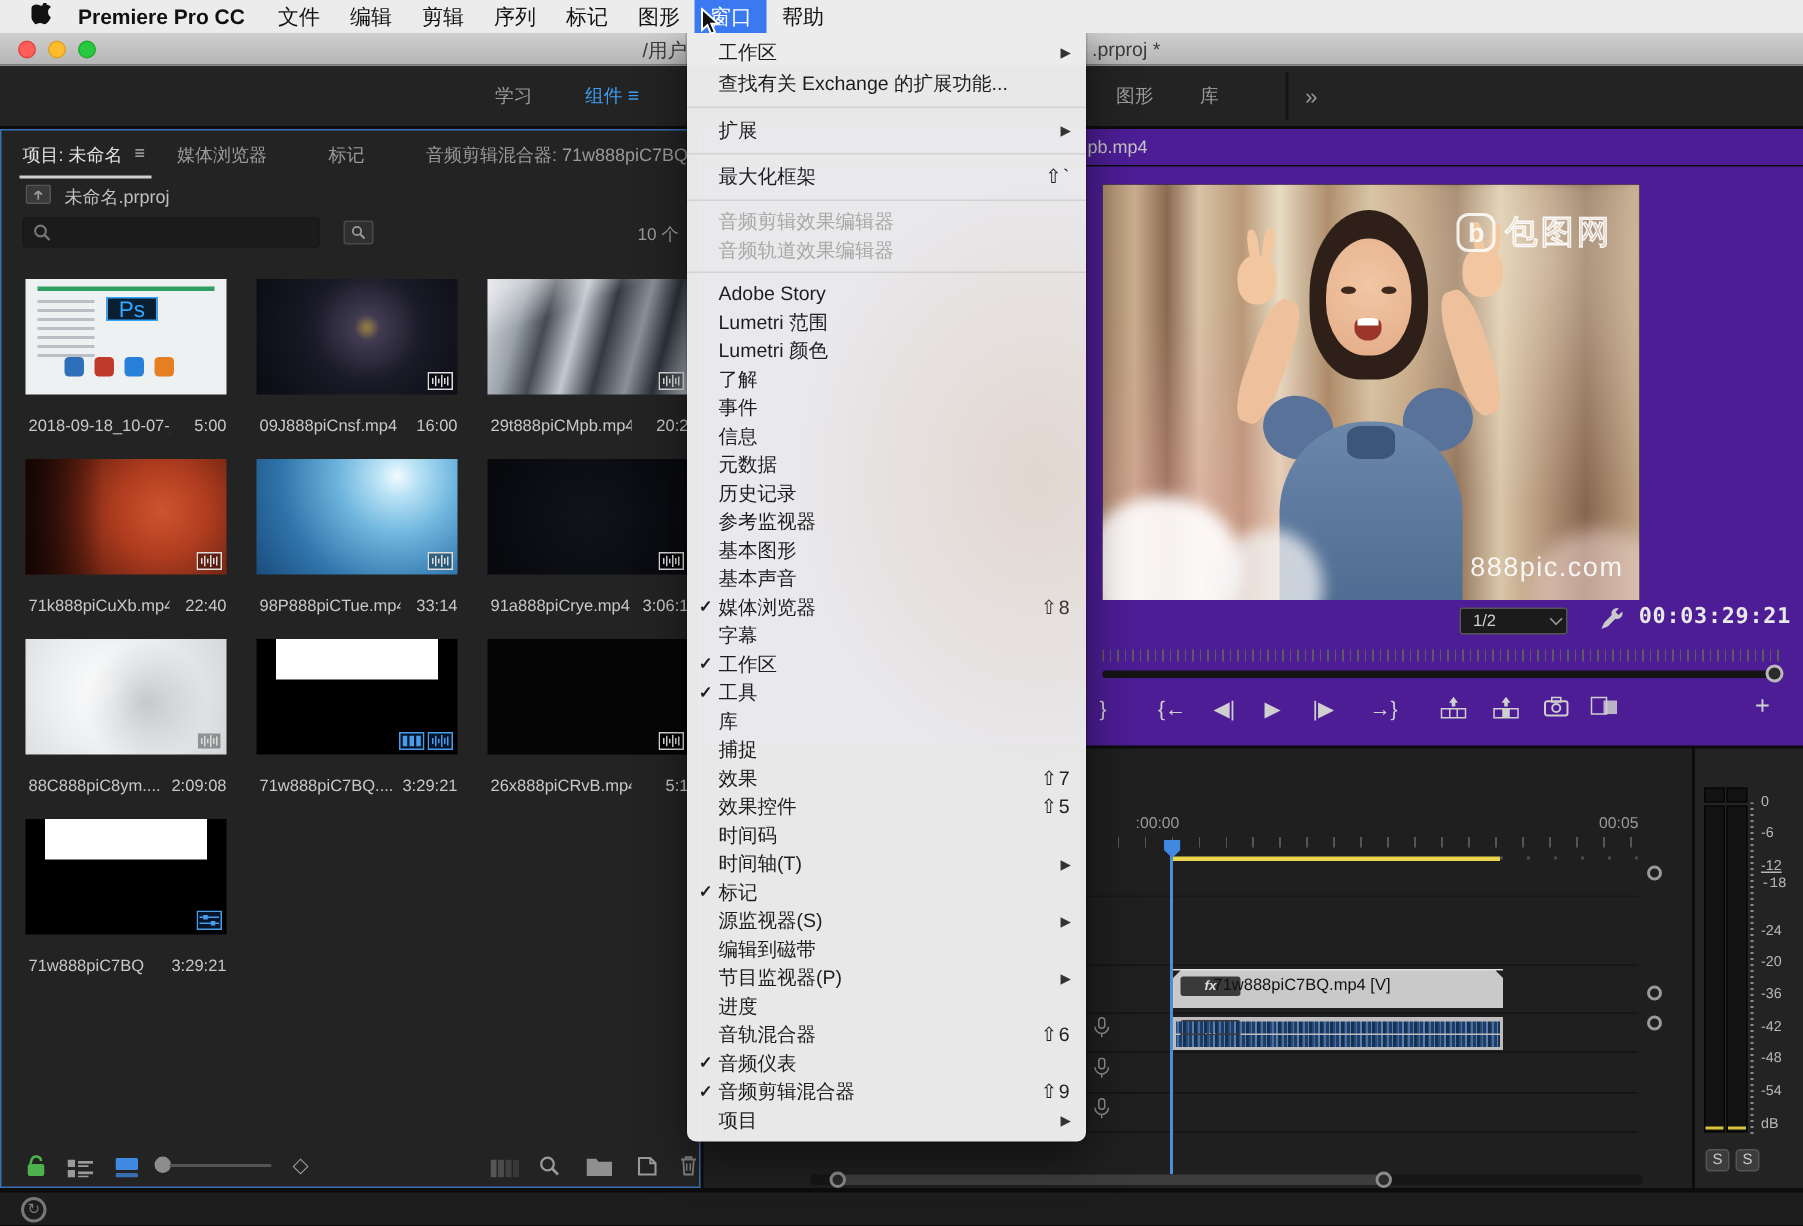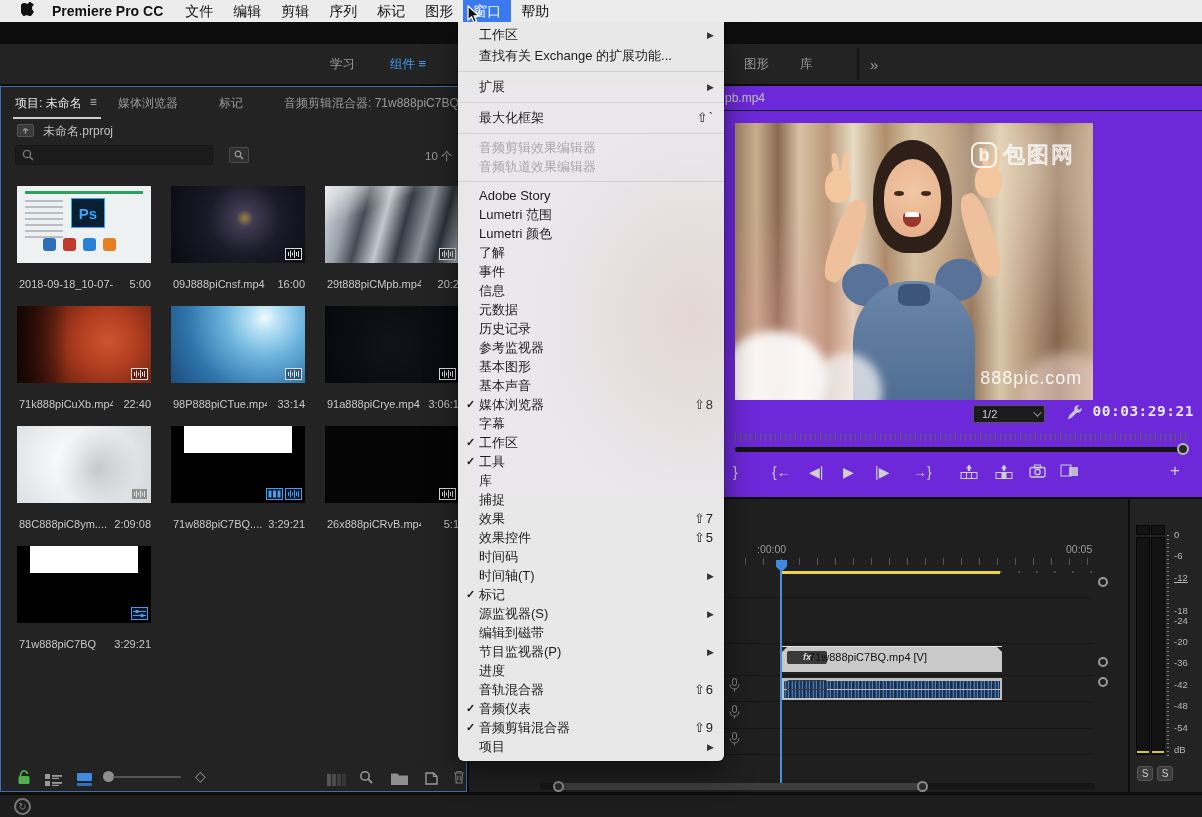--- a/index.html
+++ b/index.html
@@ -19,21 +19,21 @@
   .tl.g{left:52px;background:#28c840;border:1px solid #1dad2b}
   .title-frag{position:absolute;top:3px;font-size:13px;color:#3b3b3b;white-space:nowrap}
   
   .wsbar{position:absolute;left:0;top:44px;width:1202px;height:40px;background:#232323;z-index:4}
   .ws-tab{position:absolute;top:12px;font-size:12.5px;color:#9a9a9a;white-space:nowrap}
   .ws-tab.on{color:#3e9df0}
   .ws-menu{color:#3e9df0;font-size:13px}
   .ws-div{position:absolute;top:4px;width:2px;height:32px;background:#141414}
   
   .project-panel{position:absolute;left:0;top:86px;width:467px;height:706px;background:#232323;border:1px solid #3a6fb5;overflow:hidden;z-index:10}
-  .monitor-panel{position:absolute;left:469px;top:86px;width:733px;height:411px;background:#6d28d9;z-index:5;overflow:hidden}
+  .monitor-panel{position:absolute;left:469px;top:86px;width:733px;height:411px;background:#4c1d95;z-index:5;overflow:hidden}
   .timeline-panel{position:absolute;left:469px;top:499px;width:659px;height:293px;background:#1f1f1f;z-index:5;overflow:hidden}
   .meter-panel{position:absolute;left:1130px;top:499px;width:72px;height:293px;background:#232323;z-index:5;overflow:hidden}
   .statusbar{position:absolute;left:0;top:794px;width:1202px;height:23px;background:#1d1d1d;border-top:1px solid #0a0a0a;z-index:6}
   
   .ptab{position:absolute;top:8px;font-size:12px;color:#9a9a9a;white-space:nowrap;display:flex;gap:8px}
   .ptab.on{color:#e2e2e2}
   .ptab.on::after{content:"";position:absolute;left:-2px;right:-4px;bottom:-7px;height:2px;background:#cfcfcf}
   .ptab .pm{color:#bbb}
   .crumb-ic{position:absolute;left:16px;top:36px}
   .crumb-tx{position:absolute;left:42px;top:36px;font-size:12px;color:#c0c0c0}
@@ -41,21 +41,21 @@
   .srch-btn{position:absolute;left:228px;top:60px;width:20px;height:16px;background:#2f2f2f;border:1px solid #4a4a4a;border-radius:2px;display:flex;align-items:center;justify-content:center}
   .count-tx{position:absolute;left:424px;top:62px;font-size:11.5px;color:#9a9a9a;white-space:nowrap}
   .th{position:absolute;width:134px;height:77px;background:#000;overflow:hidden}
   .clip-label{position:absolute;width:134px;height:14px;font-size:11px;color:#c8c8c8}
   .cname{position:absolute;left:2px;top:0;max-width:94px;overflow:hidden;white-space:nowrap;display:inline-block}
   .cdur{position:absolute;right:0;top:0;white-space:nowrap}
   .badges{position:absolute;right:3px;bottom:3px;display:flex;gap:2px}
   .th-screenshot{background:#eef1f2}
   .ss-top{position:absolute;left:8px;top:5px;right:8px;height:3px;background:#2e9e63}
   .ss-lines{position:absolute;left:8px;top:14px;width:38px;height:40px;background:repeating-linear-gradient(#b9bfc4 0 2px,transparent 2px 6px)}
-  .ss-ps{position:absolute;left:54px;top:12px;width:34px;height:30px;background:#0b1f33;color:#31a8ff;font-weight:bold;font-size:15px;display:flex;align-items:center;justify-content:center;border:1px solid #31a8ff}
+  .ss-ps{position:absolute;left:54px;top:12px;width:34px;height:16px;background:#0b1f33;color:#31a8ff;font-weight:normal;font-size:15px;display:flex;align-items:center;justify-content:center;border:1px solid #31a8ff}
   .ss-ic{position:absolute;top:52px;width:13px;height:13px;border-radius:3px}
   .th-night{background:radial-gradient(circle at 55% 42%,#8a7547 0 2%,rgba(90,80,120,.55) 10%,#1a1a28 42%,#0a0a12 100%)}
   .th-business{background:linear-gradient(105deg,#d8dbe0 0%,#9aa2ab 18%,#454b54 30%,#c2c8cf 44%,#343a43 58%,#8a9199 72%,#2b313a 84%,#b9bfc7 100%)}
   .th-business::after{content:"";position:absolute;inset:0;background:linear-gradient(160deg,rgba(255,255,255,.45) 8%,transparent 32%)}
   .th-red{background:linear-gradient(90deg,#140604 0%,rgba(20,6,4,0) 38%),radial-gradient(circle at 68% 45%,#cf5430 0%,#b03d1f 30%,#6e2312 62%,#2a0c06 100%)}
   .th-ocean{background:radial-gradient(circle at 70% 15%,#f2fbff 0%,#b8e2f5 12%,#6cb4dd 35%,#2f74aa 68%,#1b4c7e 100%)}
   .th-dark{background:radial-gradient(circle at 50% 50%,#10131a 0%,#07080c 100%)}
   .th-white{background:radial-gradient(circle at 60% 55%,rgba(160,165,170,.55),transparent 45%),radial-gradient(circle at 42% 45%,#ffffff 0%,#eceef0 45%,#d3d6d9 100%)}
   .th-black{background:#050505}
   
@@ -164,20 +164,27 @@
       <span class="mb-item">序列</span>
       <span class="mb-item">标记</span>
       <span class="mb-item">图形</span>
       <span class="mb-item active">窗口</span>
       <span class="mb-item">帮助</span>
     </div>
   <svg class="cursor" width="14" height="20">
       <path d="M1 1 L1 15 L4.6 11.8 L7 17.5 L9.6 16.4 L7.2 10.8 L12 10.8 Z" fill="#111" stroke="#fff" stroke-width="1.3"></path>
     </svg>
 
+  <div class="titlebar">
+    <span class="tl r"></span>
+    <span class="tl y"></span>
+    <span class="tl g"></span>
+    <span class="title-frag" style="right:744px">/用户</span>
+    <span class="title-frag" style="left:728px">.prproj *</span>
+  </div>
 
   <div class="wsbar">
     <div class="ws-div" style="left:857px"></div>
   <span class="ws-tab" style="left: 330px;">学习</span>
       <span class="ws-tab on" style="left: 390px;">组件  <span class="ws-menu">≡</span></span>
       <span class="ws-tab" style="left: 744px;">图形</span>
       <span class="ws-tab" style="left: 800px;">库</span>
       <span class="ws-tab" style="left: 870px; font-size: 15px;">»</span>
     </div>
 
@@ -594,21 +601,21 @@
         <span class="lvl"></span>
       </div>
     <div class="mbar" style="left:21px;top:38px;width:14px;height:218px">
         <span class="lvl"></span>
       </div>
     <div class="mtick"></div>
     <div id="mlabels">
         <span class="mlabel" style="top: 31px;">0</span>
         <span class="mlabel" style="top: 52.4px;">-6</span>
         <span class="mlabel" style="top: 73.8px; text-decoration: underline;">-12</span>
-        <span class="mlabel" style="top: 107px;">-18</span>
+        <span class="mlabel" style="top: 85px; font-family: Liberation Mono, monospace;">-18</span>
         <span class="mlabel" style="top: 116.6px;">-24</span>
         <span class="mlabel" style="top: 138px;">-20</span>
         <span class="mlabel" style="top: 159.4px;">-36</span>
         <span class="mlabel" style="top: 180.8px;">-42</span>
         <span class="mlabel" style="top: 202.2px;">-48</span>
         <span class="mlabel" style="top: 223.6px;">-54</span>
         <span class="mlabel" style="top: 246px;">dB</span>
       </div>
     <div id="sbtns">
         <span class="sbtn" style="left: 7px;">S</span>

